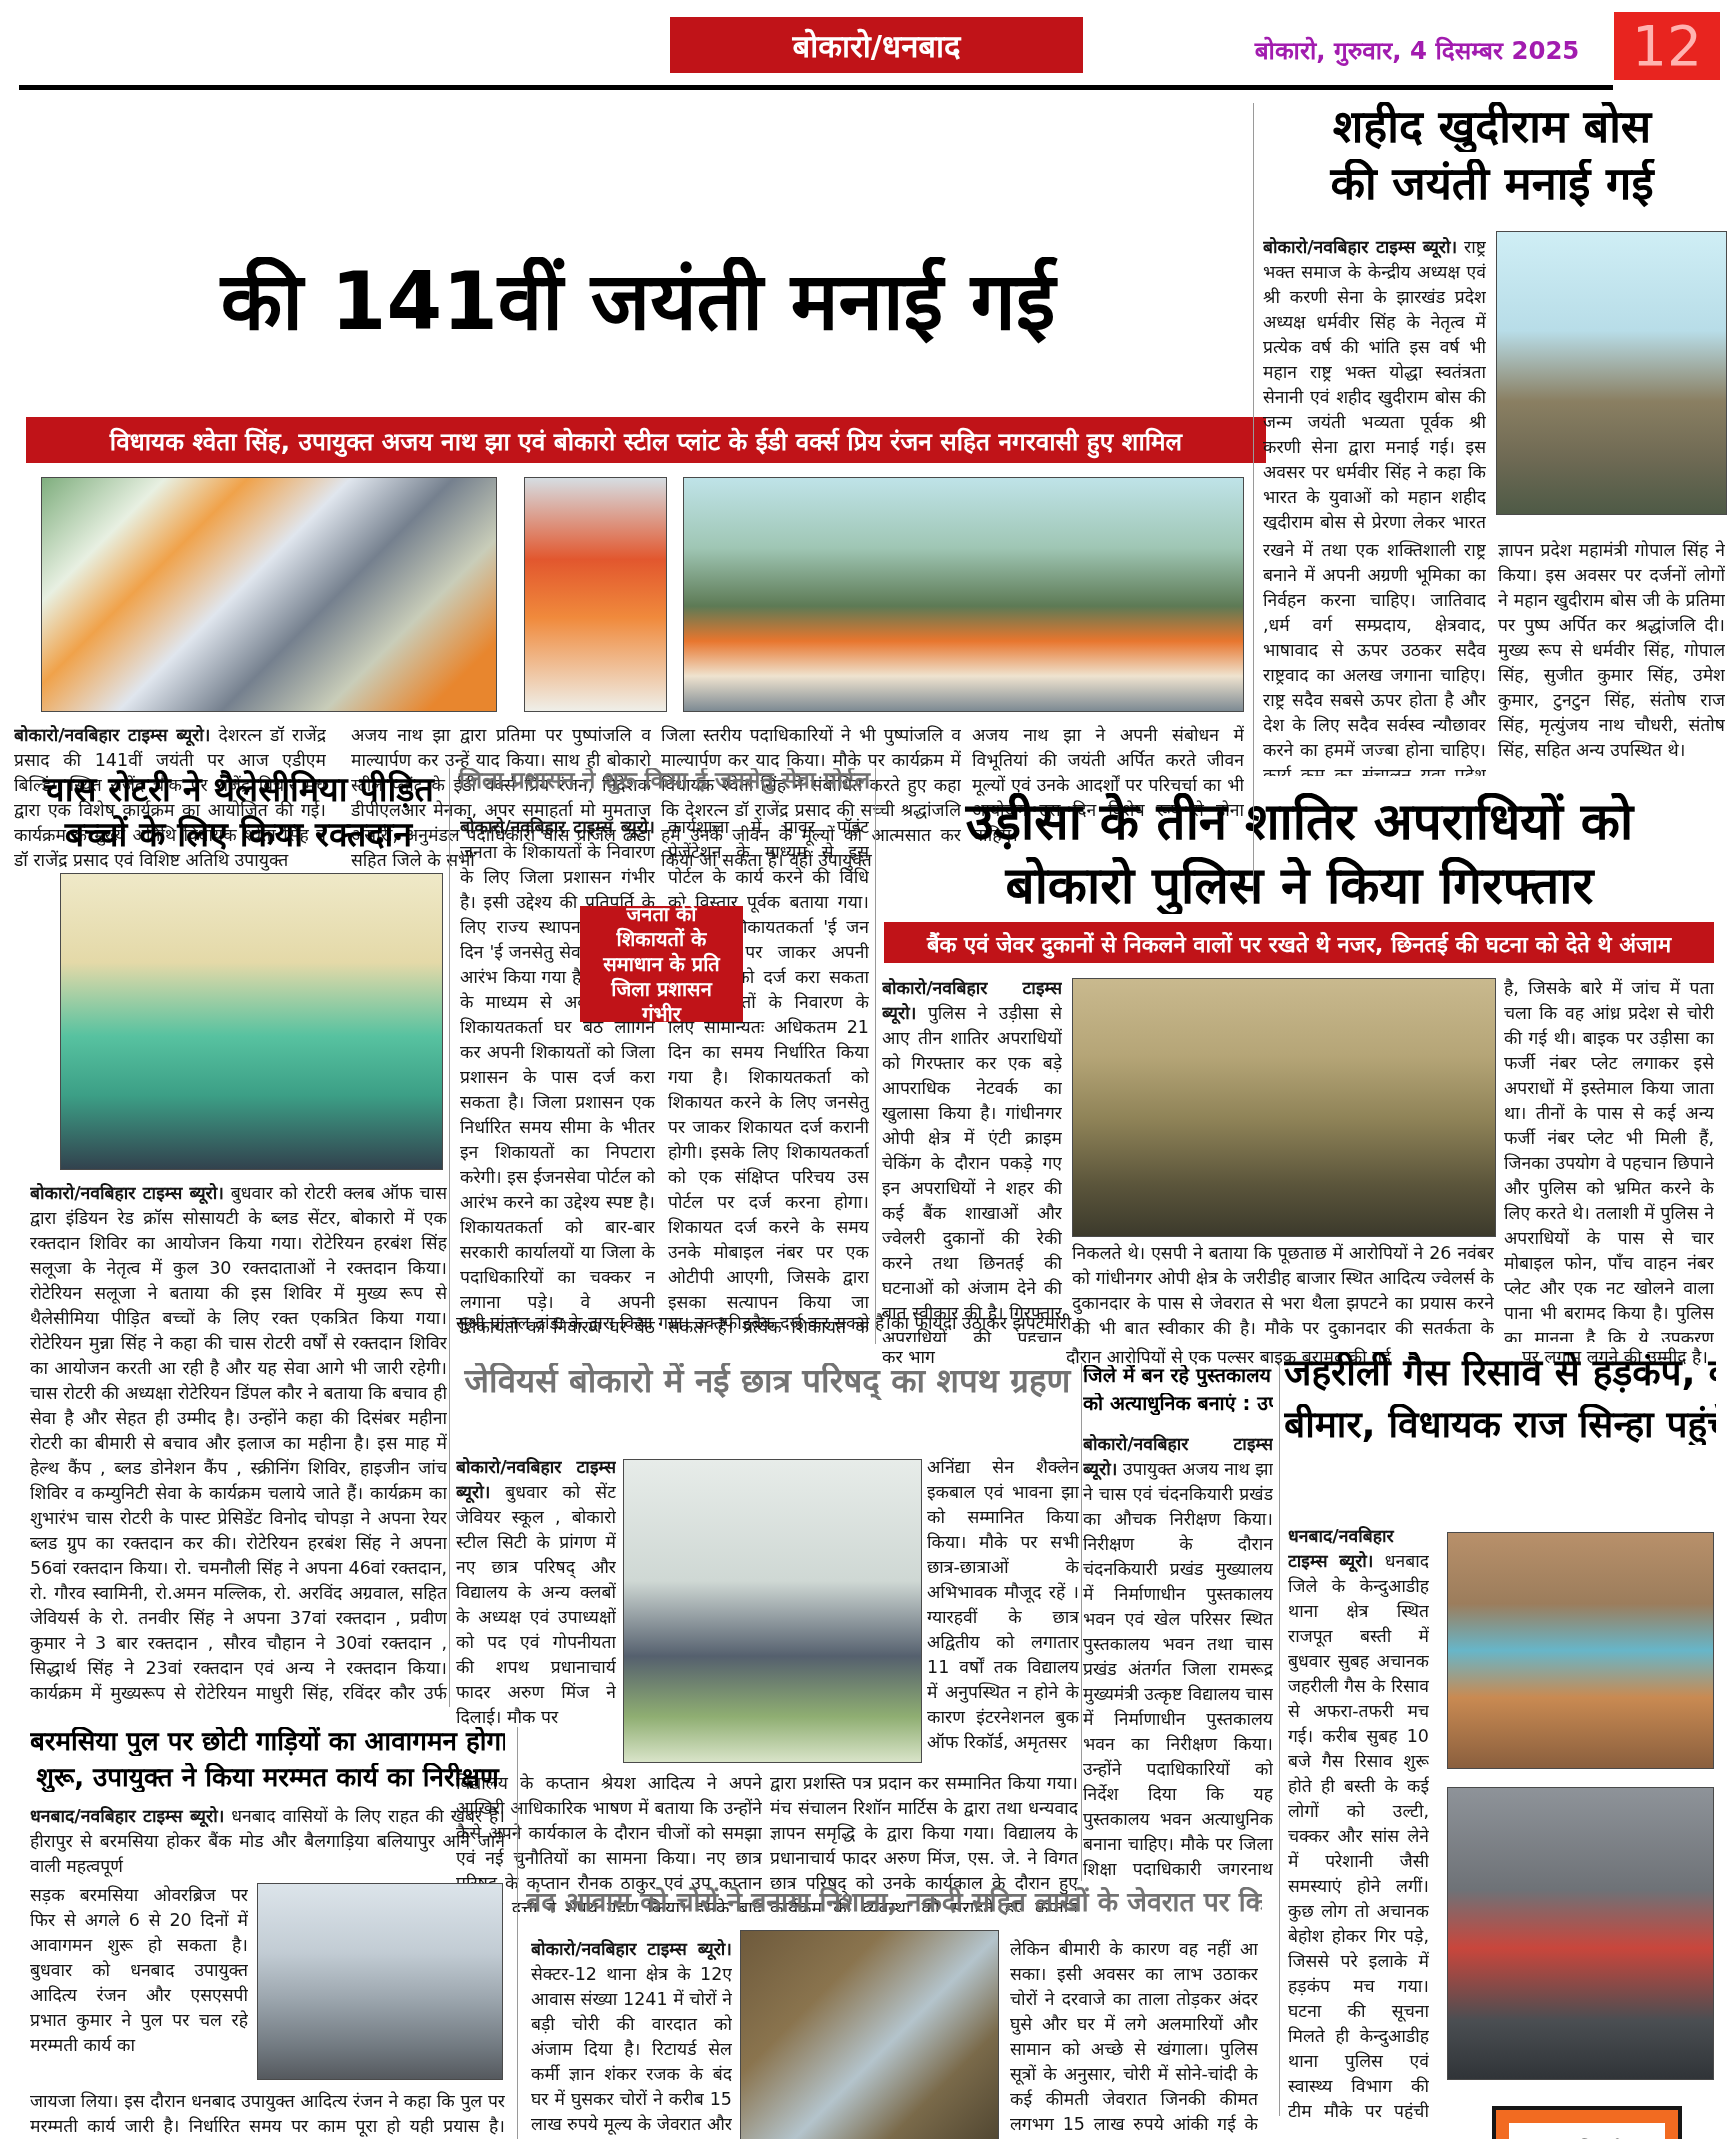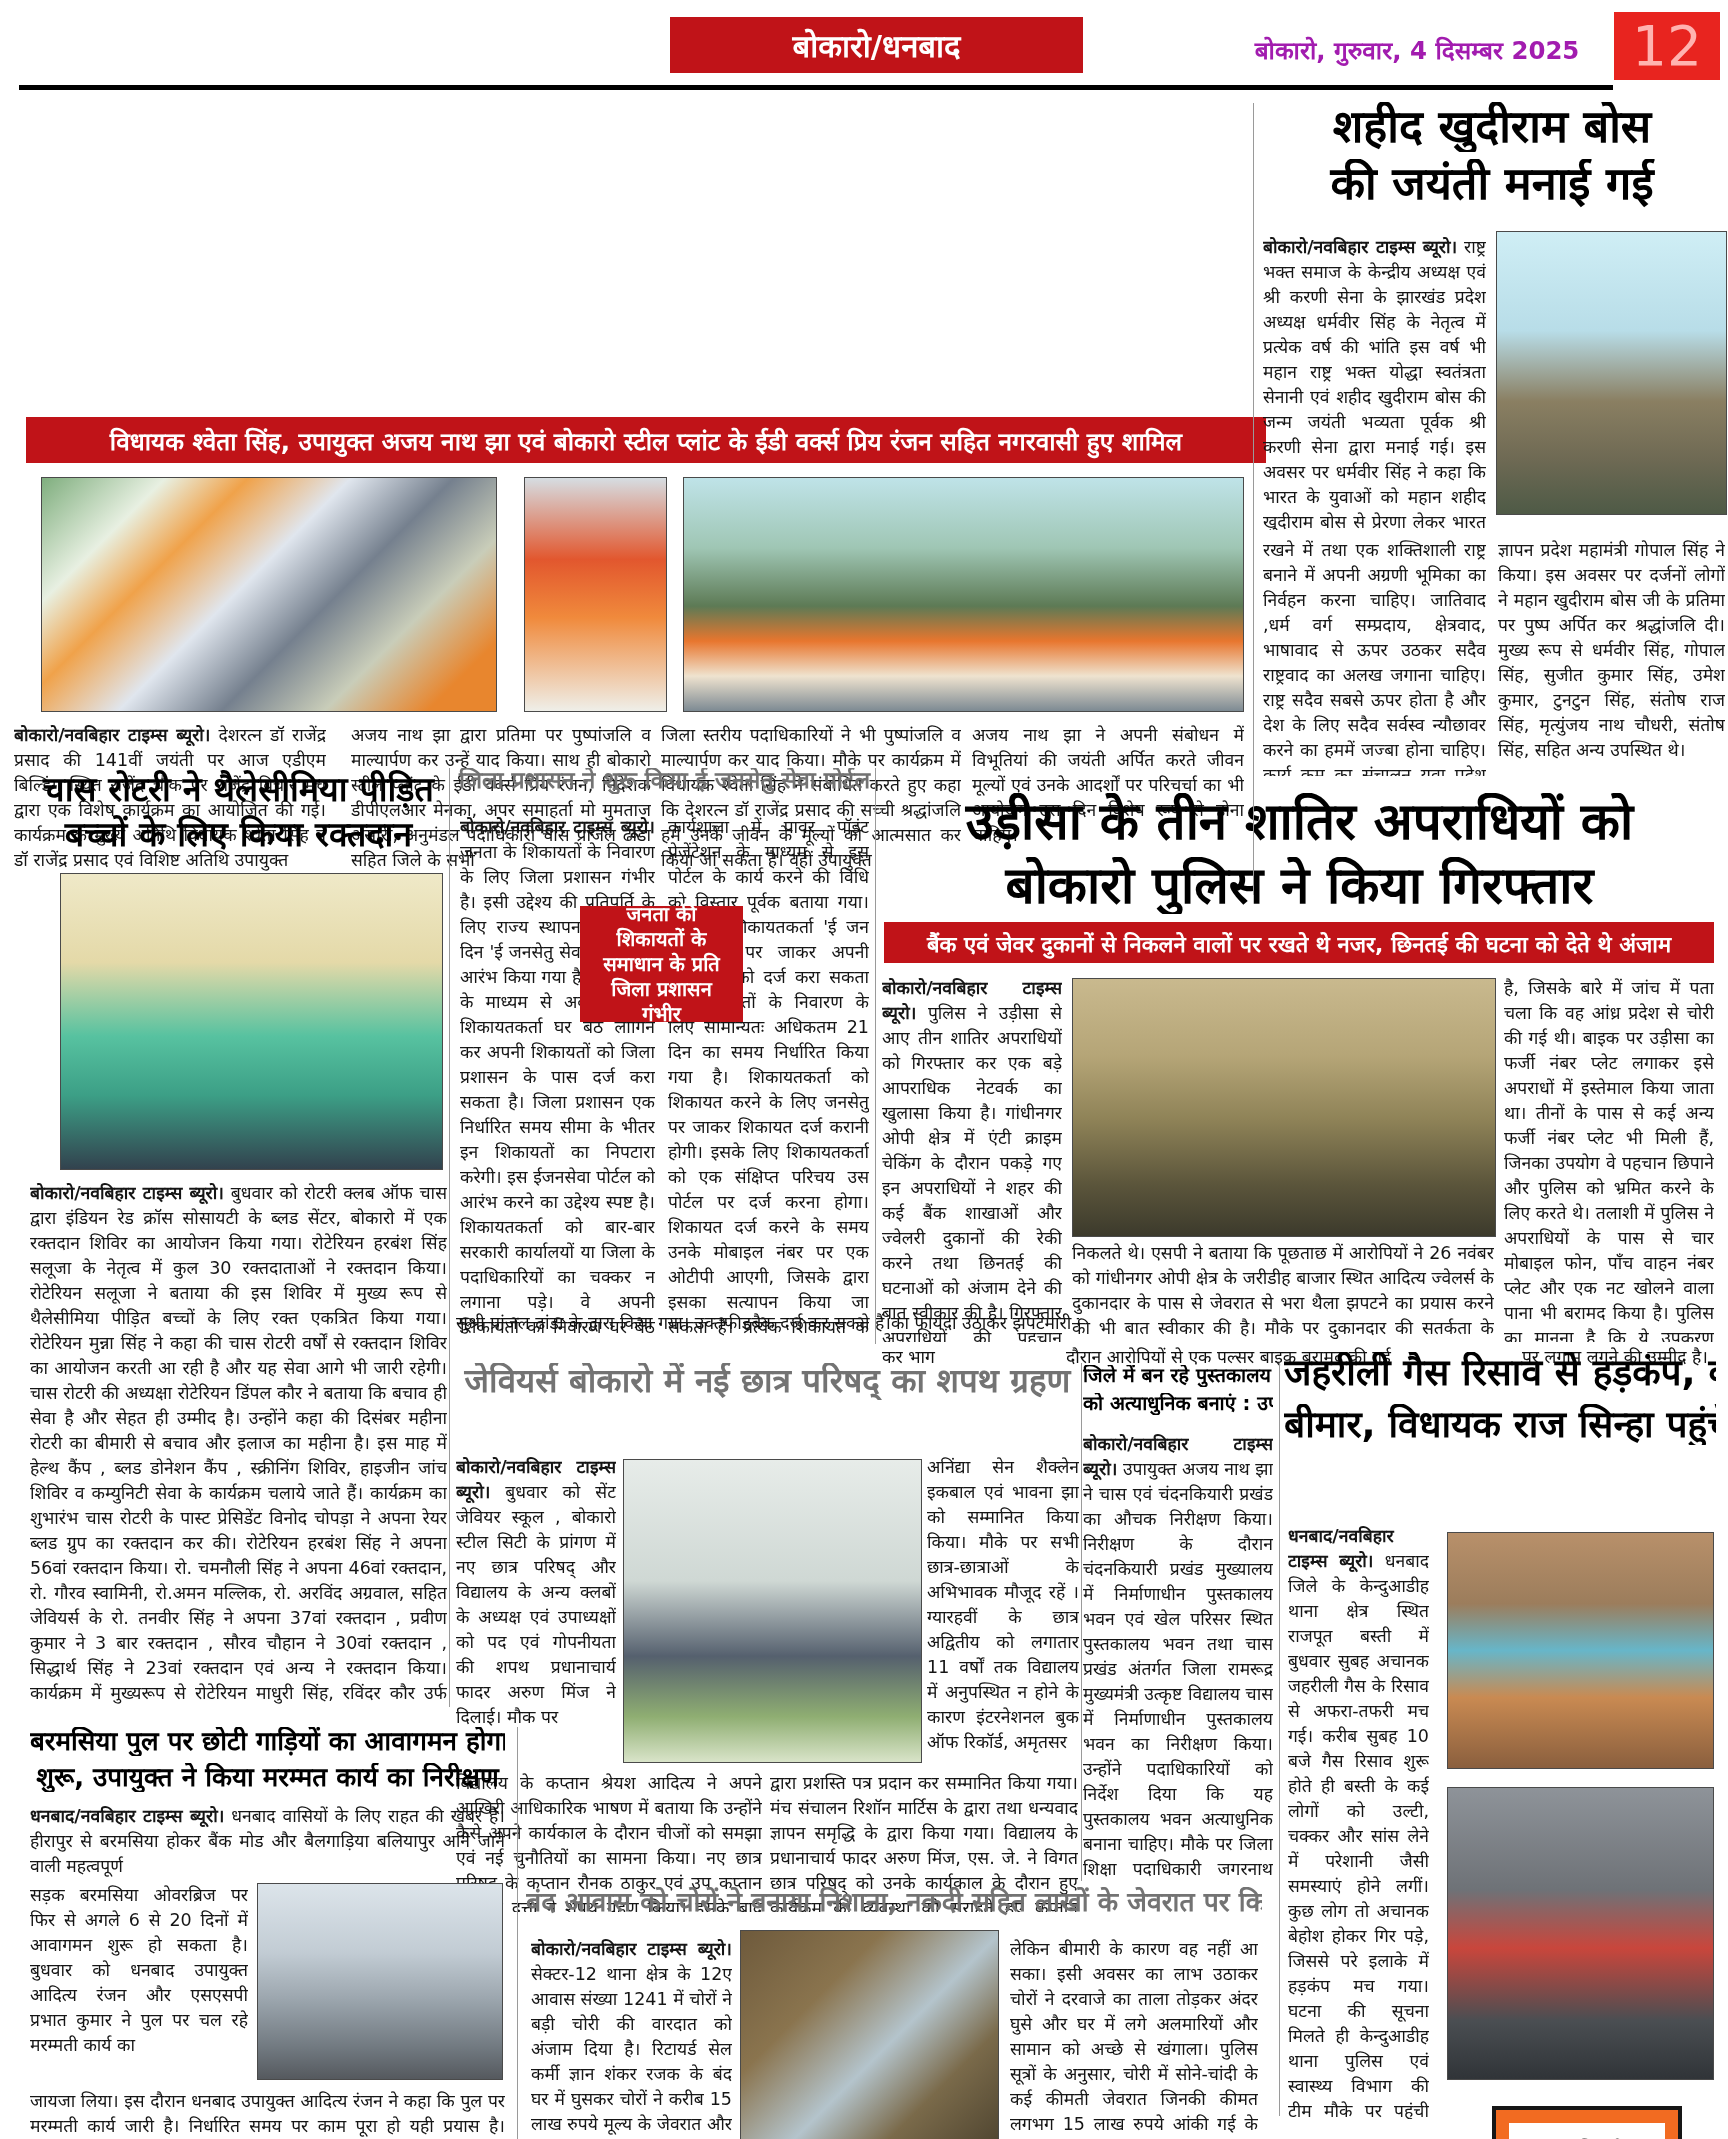--- a/index.html
+++ b/index.html
@@ -37,20 +37,21 @@
 <body>
 
 <div id="canvas">
 
   <div class="abs red-strip" style="left:670px;top:17px;width:413px;height:56px;font-size:31px;">बोकारो/धनबाद</div>
   <div class="abs" style="left:1233px;top:33px;width:368px;font-size:24.4px;font-weight:bold;color:#a21caf;text-align:center;white-space:nowrap;">बोकारो, गुरुवार, 4 दिसम्बर 2025</div>
   <div class="abs" style="left:1566px;top:12px;width:106px;height:68px;background:#e8241f;color:#ffb3b0;
        display:flex;align-items:center;justify-content:center;font-size:55px;margin-left:48px;">12</div>
   <div class="abs hrule" style="left:19px;top:85px;width:1594px;height:4.7px;"></div>
 
+  <div class="abs hlwrap" style="left:26px;top:257px;width:1224px;font-size:80px;">की 141वीं जयंती मनाई गई</div>
   <div class="abs red-strip" style="left:26px;top:417px;width:1218px;height:46px;font-size:24.4px;padding:0 11px;">विधायक  श्वेता सिंह, उपायुक्त  अजय नाथ झा एवं बोकारो स्टील प्लांट के ईडी वर्क्स  प्रिय रंजन सहित नगरवासी हुए शामिल</div>
 
   <div class="abs photo ph-crowd" style="left:41px;top:477px;width:454px;height:233px;"></div>
   <div class="abs photo ph-drape" style="left:524px;top:477px;width:141px;height:233px;"></div>
   <div class="abs photo ph-statue-garden" style="left:683px;top:477px;width:559px;height:233px;"></div>
 
   <div class="abs body-col" style="left:14px;top:723px;width:312px;height:171px;">
     <b class="byl">बोकारो/नवबिहार टाइम्स ब्यूरो।</b>
     <span>देशरत्न डॉ राजेंद्र प्रसाद की 141वीं जयंती पर आज  एडीएम बिल्डिंग स्थित राजेंद्र चौक पर राजेंद्र विचार मंच द्वारा एक विशेष कार्यक्रम का आयोजित की गई। कार्यक्रम के मुख्य अतिथि विधायक श्वेता सिंह ने डॉ राजेंद्र प्रसाद एवं विशिष्ट अतिथि उपायुक्त</span>
   </div>

